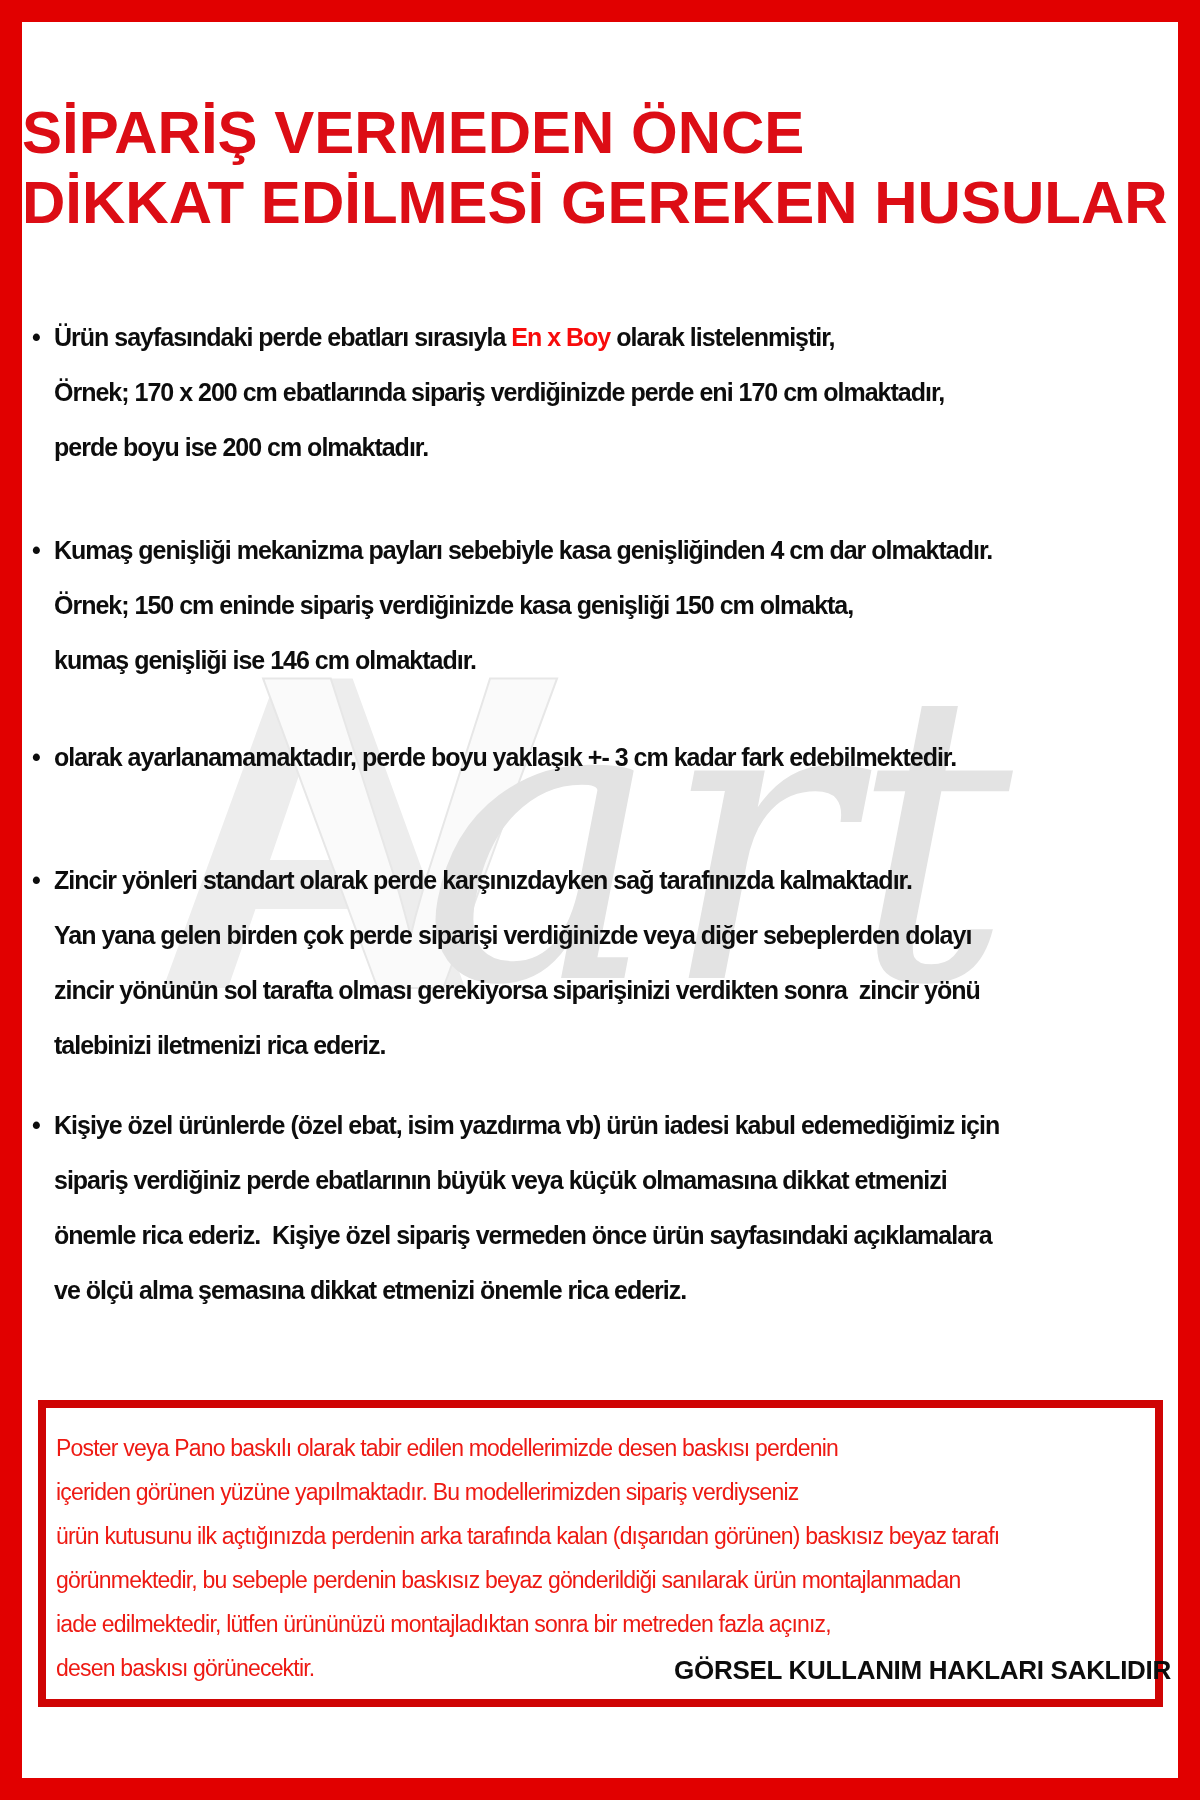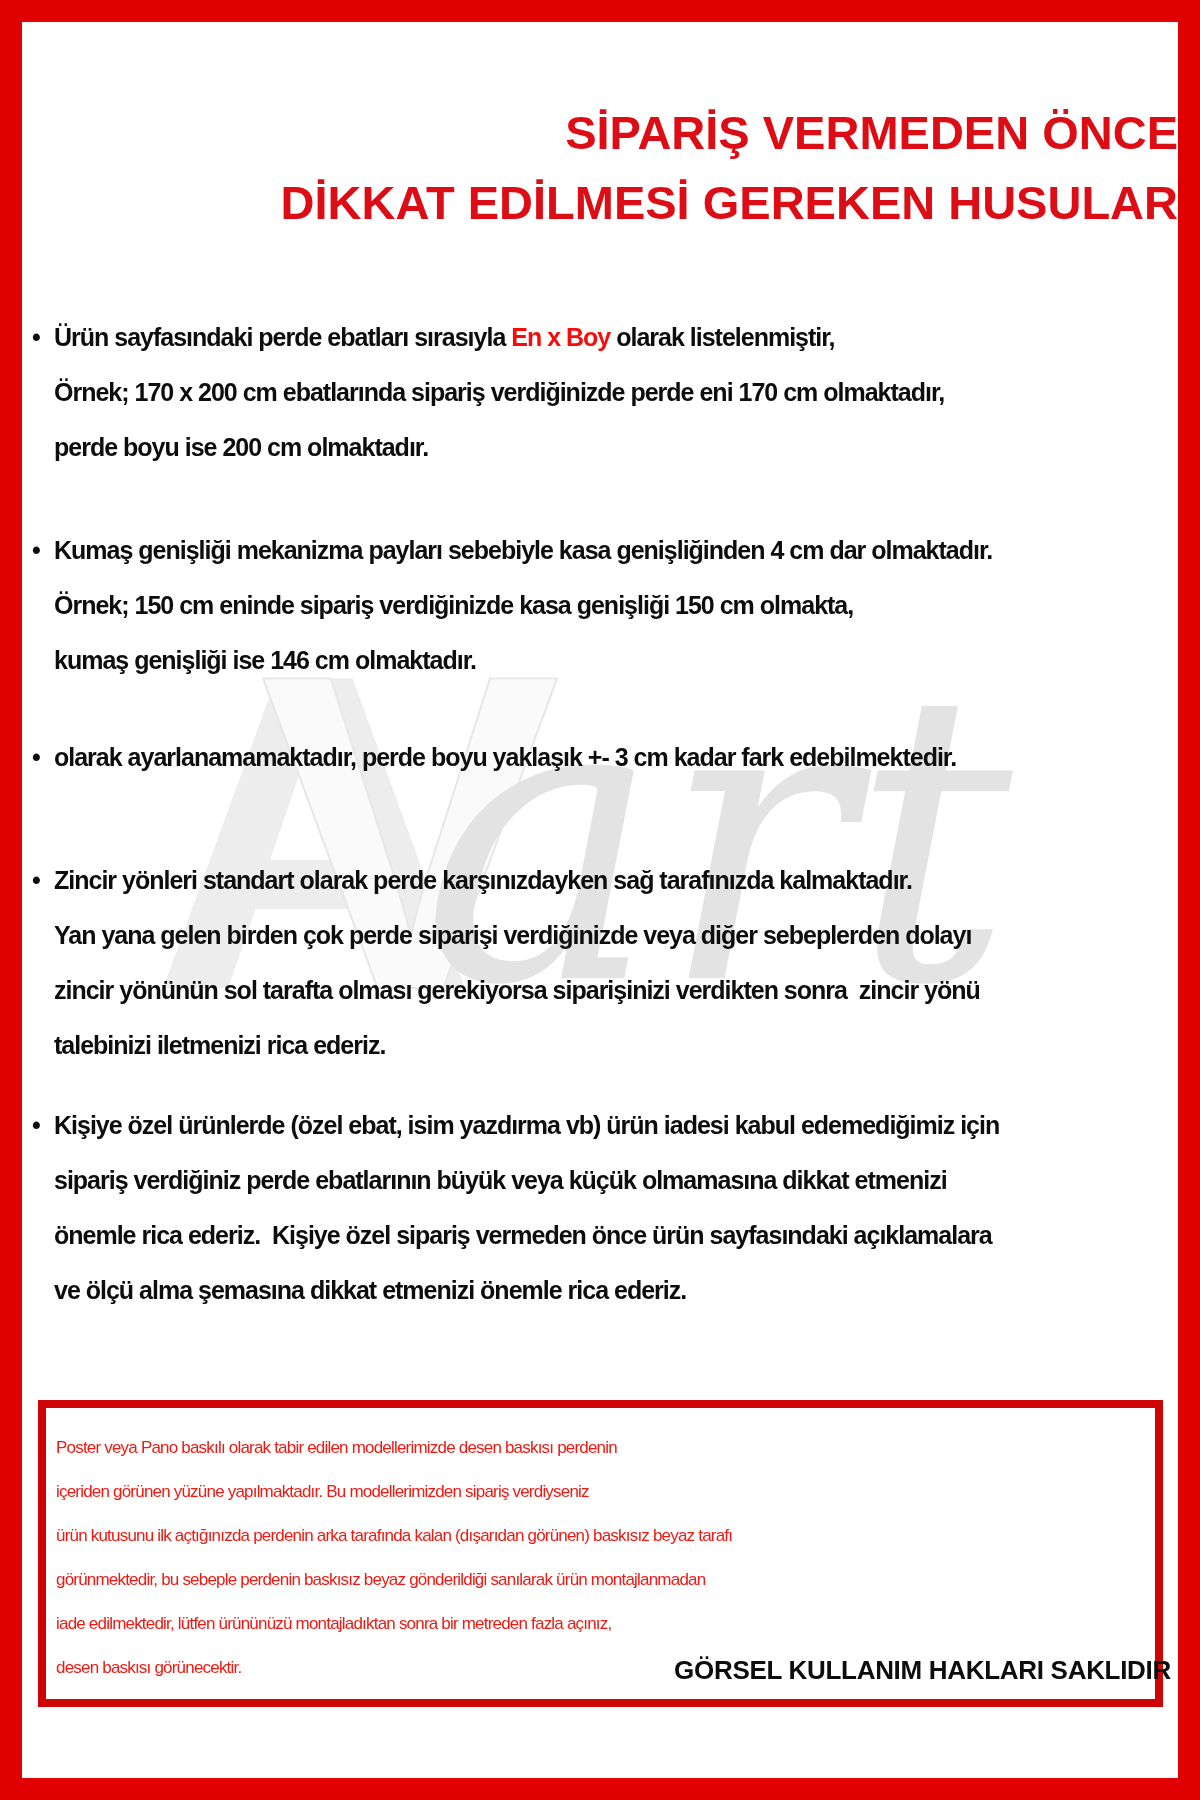--- a/index.html
+++ b/index.html
@@ -49,23 +49,23 @@
     font-size:118px;
     letter-spacing:30px;
     color:#f2f2f2;
     -webkit-text-stroke:1.5px #e2e2e2;
   }
   
   .content{position:absolute;inset:0;z-index:1;}
   .title{
     position:absolute;top:76px;left:0;right:0;
     margin:0;
-    text-align:right;
+    text-align:left;
     color:var(--title-red);
-    font-size:47px;font-weight:bold;
+    font-size:60px;font-weight:bold;
     line-height:70px;
     letter-spacing:0;
   }
   .title span{display:block;}
   .bullets{
     position:absolute;top:288px;left:10px;right:6px;
     color:var(--text-black);
     font-size:25px;font-weight:bold;
     letter-spacing:-1px;
   }
@@ -88,21 +88,21 @@
   
   .warning-box{
     position:absolute;
     left:16px;top:1378px;
     width:1125px;height:307px;
     box-sizing:border-box;
     border:8px solid var(--box-border-red);
     padding:18px 4px 0 10px;
     background:transparent;
     color:var(--box-text-red);
-    font-size:17px;font-weight:normal;
+    font-size:23px;font-weight:normal;
     letter-spacing:-0.8px;
   }
   .warning-box .wline{line-height:44px;white-space:pre;}
   
   .footer{
     position:absolute;
     right:7px;top:1632px;
     color:var(--text-black);
     font-size:26px;font-weight:bold;
     letter-spacing:-0.3px;

